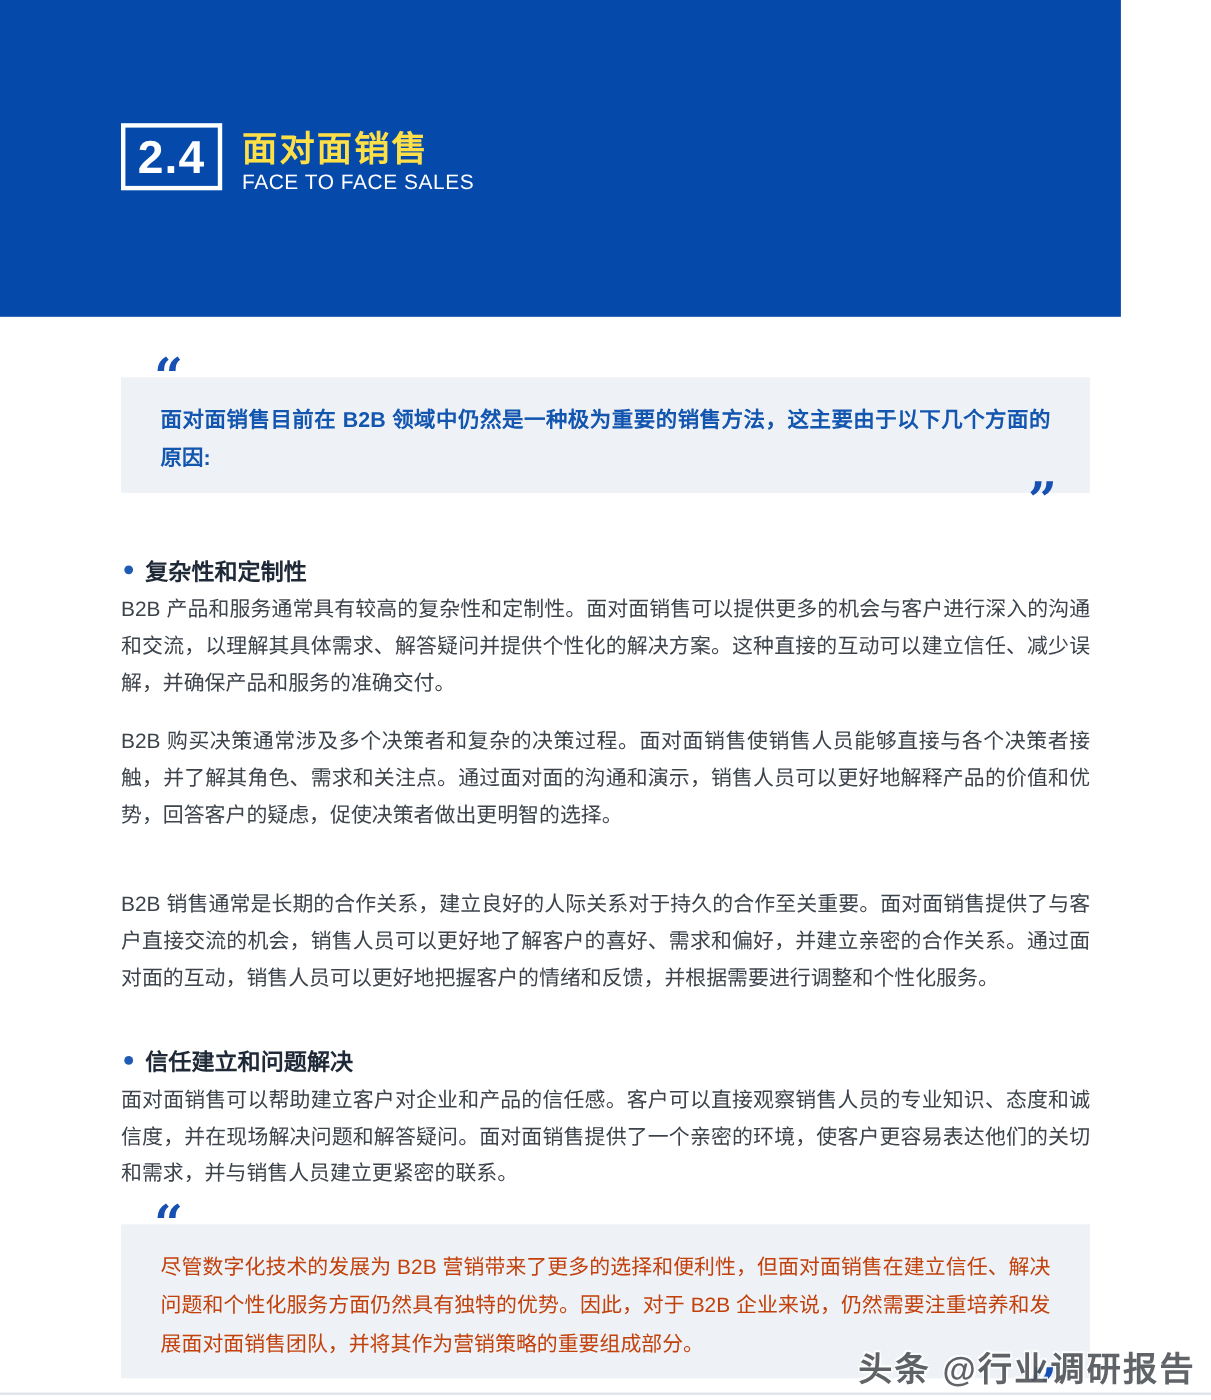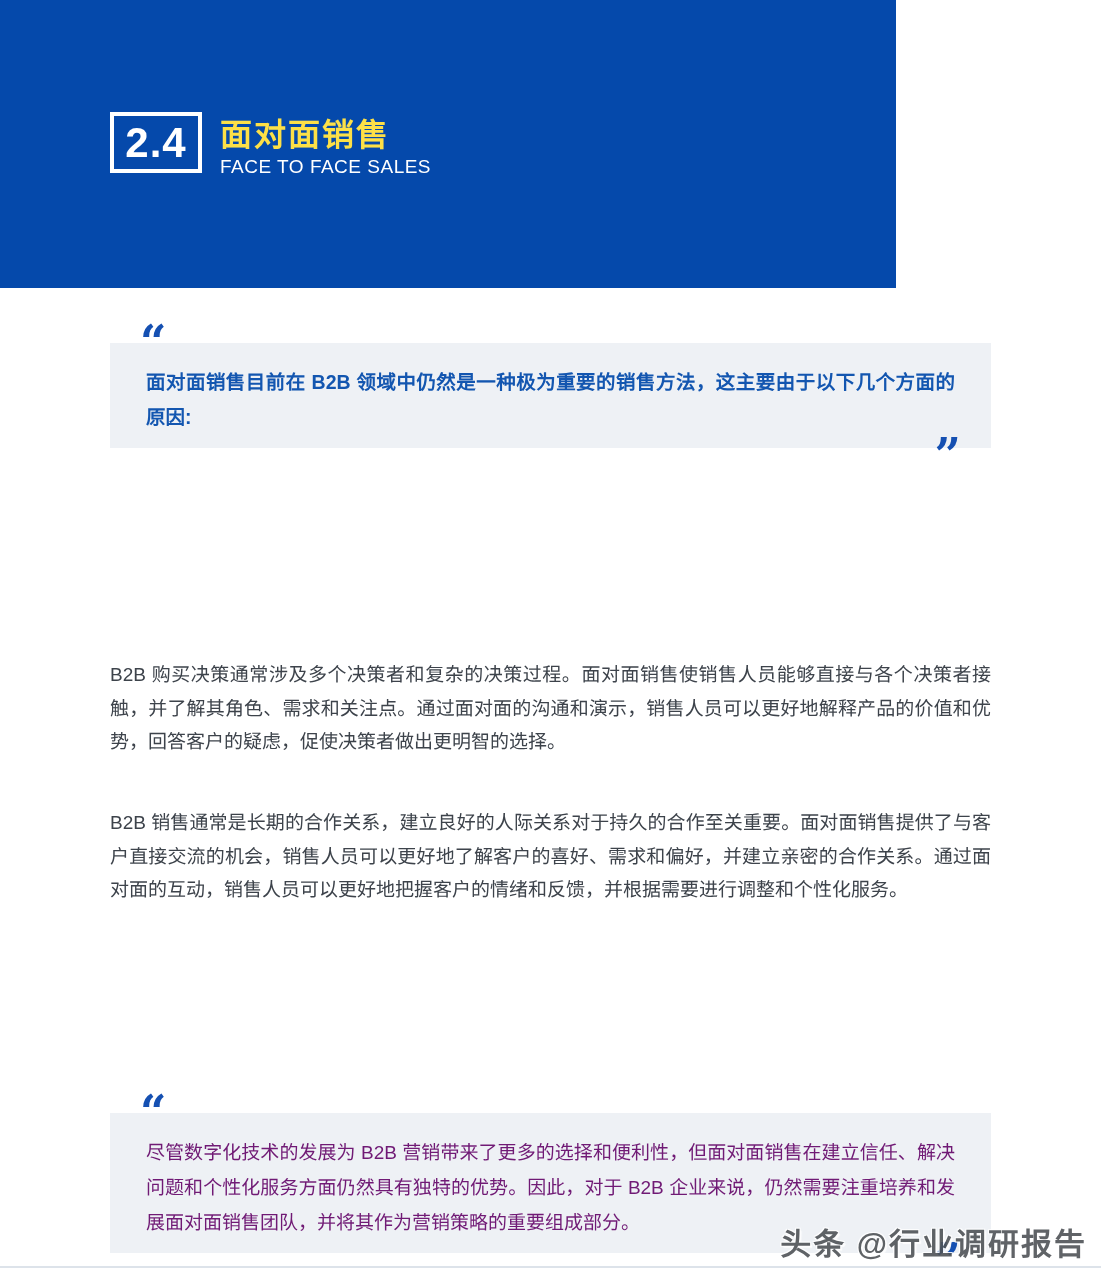--- a/index.html
+++ b/index.html
@@ -12,21 +12,21 @@
     height: 1273px;
     background: #ffffff;
     overflow: hidden;
     margin: 0 auto;
   }
 
   
   .header-band {
     position: absolute;
     top: 0; left: 0;
-    width: 896px; height: 288px;
+    width: 1019px; height: 288px;
     background: #0549ab;
   }
   .num-box {
     position: absolute;
     left: 110px; top: 112px;
     width: 92px; height: 61px;
     border: 4px solid #ffffff;
     display: flex; align-items: center; justify-content: center;
     color: #ffffff;
     font-size: 42px;
@@ -82,21 +82,21 @@
   .quote-box.intro .quote-text {
     font-size: 19.5px;
     font-weight: 700;
     line-height: 35px;
     color: #1356b0;
   }
   .quote-box.closing .quote-text {
     font-size: 19px;
     font-weight: 400;
     line-height: 35px;
-    color: #701a75;
+    color: #c2410c;
   }
 
   
   .section {
     position: absolute;
     left: 110px;
     width: 881px;
   }
   .section.s1 { top: 504px; }
   .section.s2 { top: 652px; }
@@ -164,29 +164,43 @@
     <div class="header-title">面对面销售</div>
     <div class="header-subtitle">FACE TO FACE SALES</div>
   </header>
 
   <section class="quote-box intro">
     <span class="qmark open">“</span>
     <p class="quote-text">面对面销售目前在 B2B 领域中仍然是一种极为重要的销售方法，这主要由于以下几个方面的原因:</p>
     <span class="qmark close">”</span>
   </section>
 
+  <section class="section s1">
+    <div class="section-heading">
+      <span class="bullet-dot"></span>
+      <span>复杂性和定制性</span>
+    </div>
+    <p class="section-body">B2B 产品和服务通常具有较高的复杂性和定制性。面对面销售可以提供更多的机会与客户进行深入的沟通和交流，以理解其具体需求、解答疑问并提供个性化的解决方案。这种直接的互动可以建立信任、减少误解，并确保产品和服务的准确交付。</p>
+  </section>
 
   <section class="section s2">
     <p class="section-body">B2B 购买决策通常涉及多个决策者和复杂的决策过程。面对面销售使销售人员能够直接与各个决策者接触，并了解其角色、需求和关注点。通过面对面的沟通和演示，销售人员可以更好地解释产品的价值和优势，回答客户的疑虑，促使决策者做出更明智的选择。</p>
   </section>
 
   <section class="section s3">
     <p class="section-body">B2B 销售通常是长期的合作关系，建立良好的人际关系对于持久的合作至关重要。面对面销售提供了与客户直接交流的机会，销售人员可以更好地了解客户的喜好、需求和偏好，并建立亲密的合作关系。通过面对面的互动，销售人员可以更好地把握客户的情绪和反馈，并根据需要进行调整和个性化服务。</p>
   </section>
 
+  <section class="section s4">
+    <div class="section-heading">
+      <span class="bullet-dot"></span>
+      <span>信任建立和问题解决</span>
+    </div>
+    <p class="section-body">面对面销售可以帮助建立客户对企业和产品的信任感。客户可以直接观察销售人员的专业知识、态度和诚信度，并在现场解决问题和解答疑问。面对面销售提供了一个亲密的环境，使客户更容易表达他们的关切和需求，并与销售人员建立更紧密的联系。</p>
+  </section>
 
   <section class="quote-box closing">
     <span class="qmark open">“</span>
     <p class="quote-text">尽管数字化技术的发展为 B2B 营销带来了更多的选择和便利性，但面对面销售在建立信任、解决问题和个性化服务方面仍然具有独特的优势。因此，对于 B2B 企业来说，仍然需要注重培养和发展面对面销售团队，并将其作为营销策略的重要组成部分。</p>
     <span class="qmark close">”</span>
   </section>
 
   <div class="watermark">
     <span>头条 @行业调研报告</span>
   </div>

